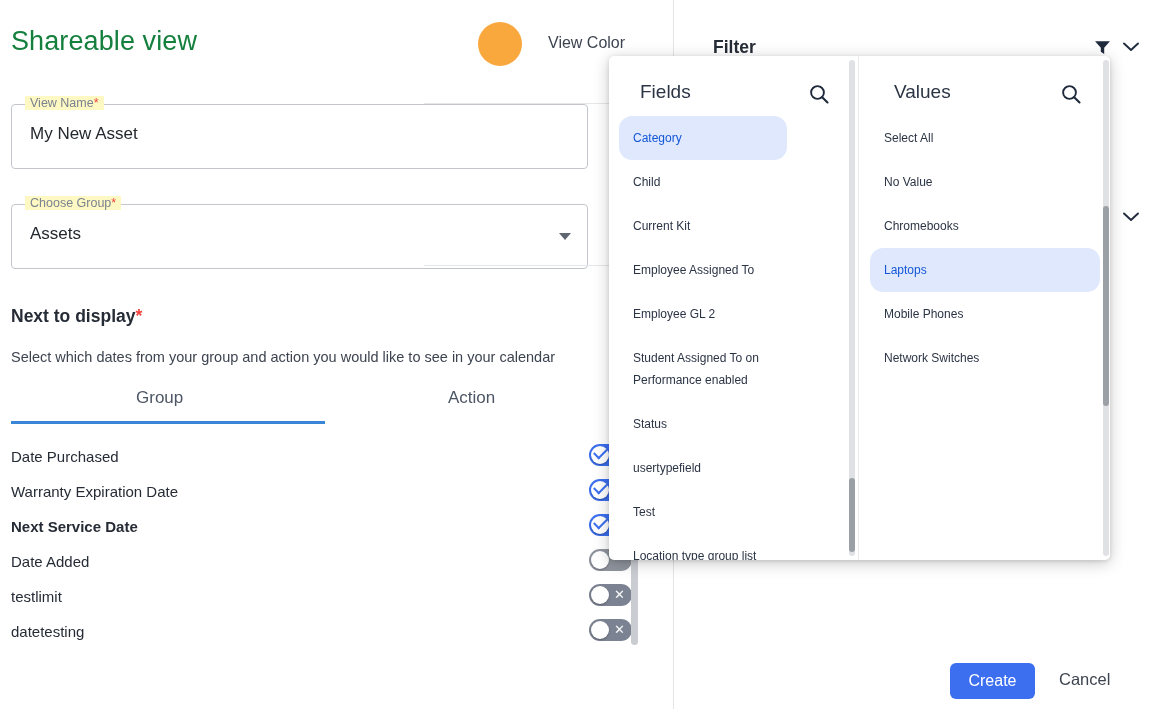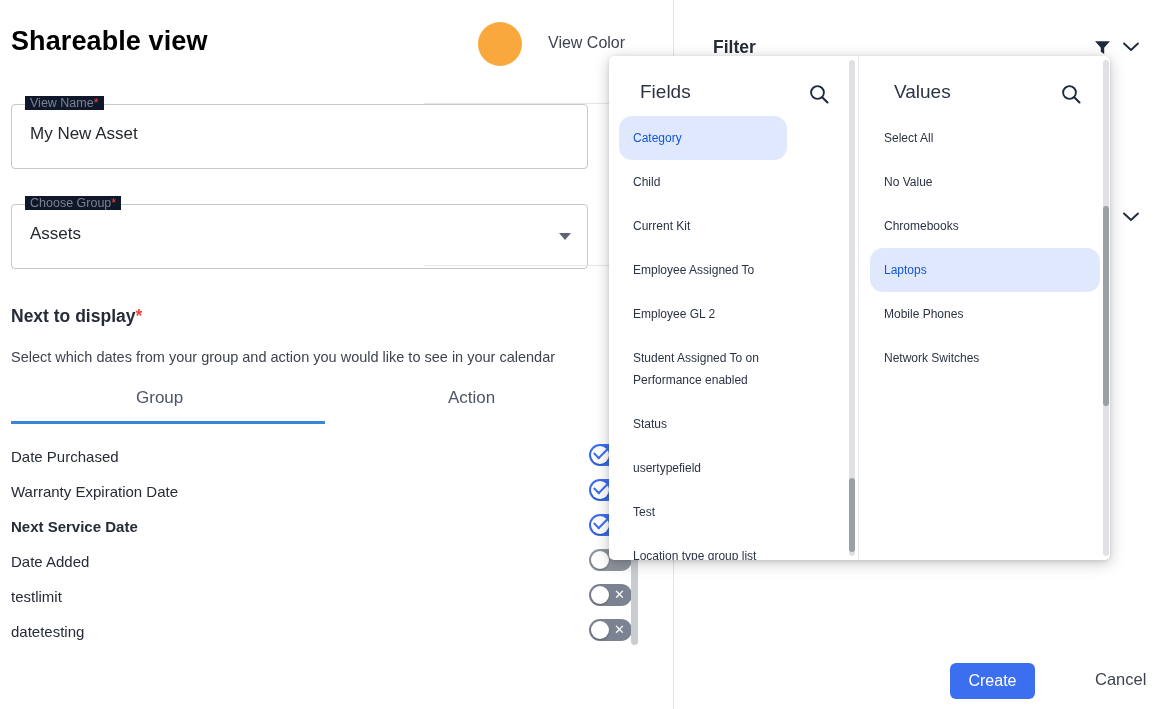--- a/index.html
+++ b/index.html
@@ -28,22 +28,22 @@
     position: absolute;
     left: 673px; top: 0;
     width: 1px; height: 709px;
     background: #e3e5e8;
   }
 
   #page-title {
     position: absolute;
     left: 11px; top: 26px;
     font-size: 27px;
-    font-weight: 700;
-    color: #000000;
+    font-weight: 400;
+    color: #15803d;
     letter-spacing: .1px;
   }
 
   #view-color-swatch {
     position: absolute;
     left: 478px; top: 22px;
     width: 44px; height: 44px;
     border-radius: 50%;
     background: #f9a83e;
     cursor: pointer;
@@ -64,21 +64,21 @@
     box-sizing: border-box;
     background: #fff;
   }
   #view-name-box { top: 104px; height: 65px; }
   #choose-group-box { top: 204px; height: 65px; }
 
   .field-legend {
     position: absolute;
     top: -9px;
     left: 13px;
-    background: #0f172a;
+    background: #fef9c3;
     padding: 0 5px;
     font-size: 12.5px;
     color: #7b8290;
     white-space: nowrap;
   }
   .req-star { color: #f2453d; }
 
   .field-value {
     position: absolute;
     left: 18px;
@@ -340,21 +340,20 @@
   #cancel-button {
     position: absolute;
     left: 1059px; top: 670px;
     font-size: 16.5px;
     color: #3d4450;
     cursor: pointer;
     background: none;
     border: none;
     font-family: "Liberation Sans", sans-serif;
     padding: 0;
-    margin-left: 36px;
   }
 </style>
 </head>
 <body>
 
 <div id="left-panel">
 
   <div id="page-title">Shareable view</div>
 
   <div id="view-color-swatch" style="background: rgb(249, 168, 62);"></div>

